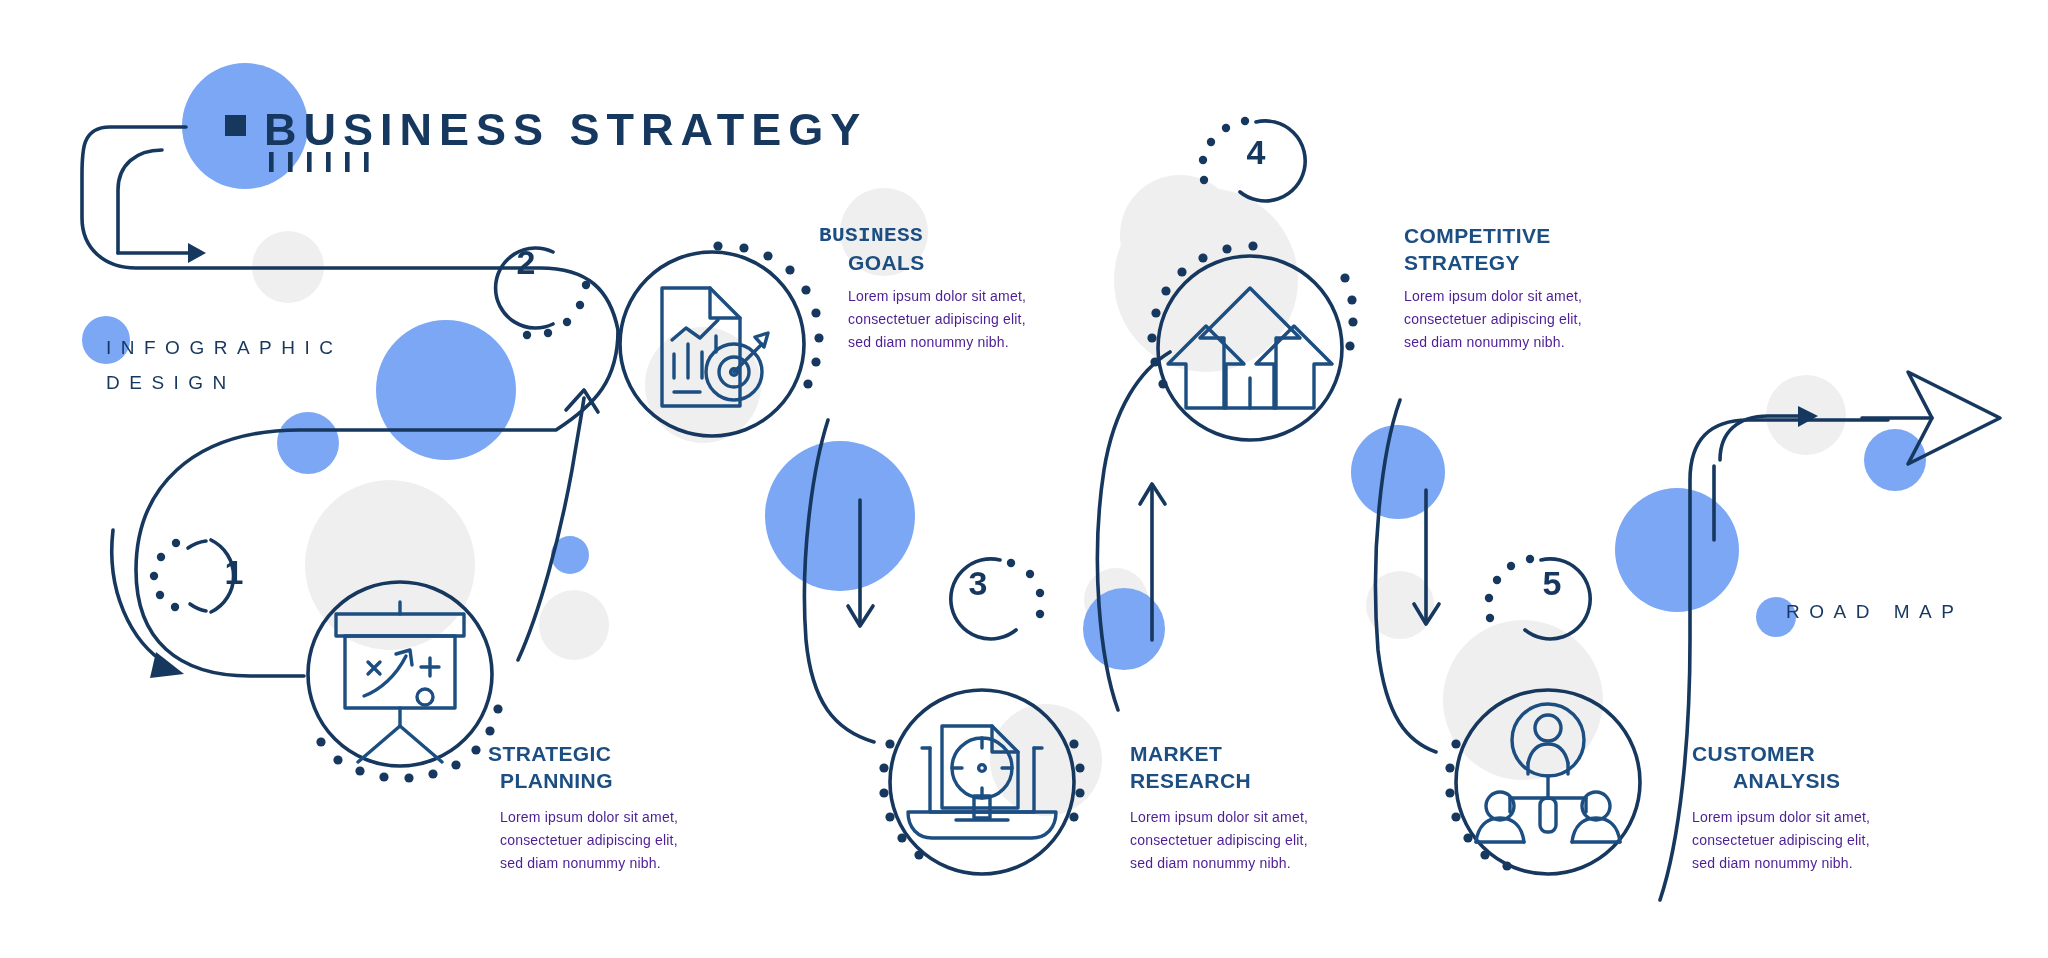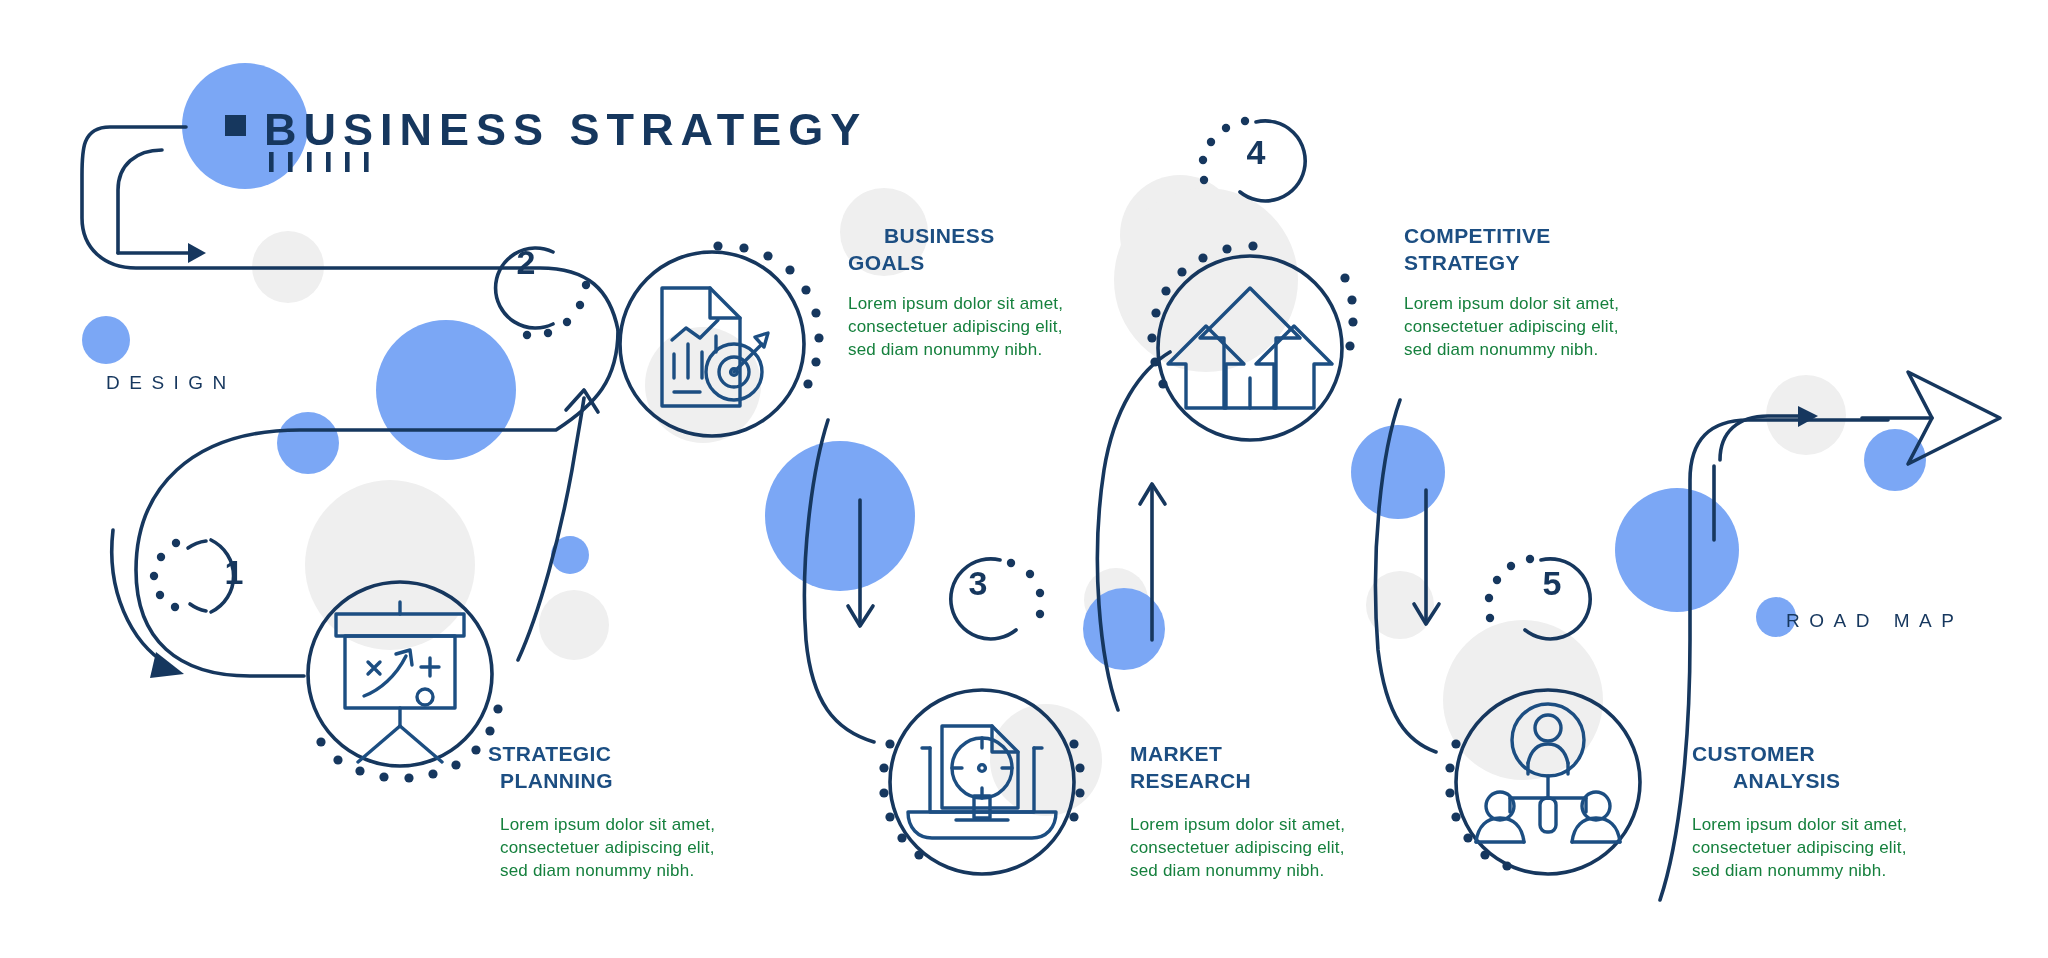--- a/index.html
+++ b/index.html
@@ -49,25 +49,24 @@
     color: #16375E;
   }
   .step-head {
     font-size: 21px;
     font-weight: bold;
     color: #1C4E82;
     line-height: 27px;
     letter-spacing: 0.4px;
   }
   .step-body {
-    font-size: 17px;
-    color: #15803d;
+    font-size: 14px;
+    color: #4c1d95;
     line-height: 23.5px;
     letter-spacing: 0.2px;
-    margin-top: 7px;
   }
   .badge-num {
     position: absolute;
     font-size: 34px;
     font-weight: bold;
     color: #16375E;
     text-align: center;
     width: 60px;
   }
 </style>
@@ -367,40 +366,41 @@
       <rect x="288" y="152" width="4.6" height="20"></rect>
       <rect x="307" y="152" width="4.6" height="20"></rect>
       <rect x="326" y="152" width="4.6" height="20"></rect>
       <rect x="345" y="152" width="4.6" height="20"></rect>
       <rect x="364" y="152" width="4.6" height="20"></rect>
     </g>
   </svg>
 
   <div class="txt main-title" style="left:264px; top:104px;">BUSINESS STRATEGY</div>
 
+  <div class="txt brand-sub" style="left:106px; top:330px;">INFOGRAPHIC</div>
   <div class="txt brand-sub" style="left:106px; top:365px;">DESIGN</div>
 
-  <div class="txt roadmap-label" style="left:1786px; top:601px;margin-top:9px;">ROAD MAP</div>
+  <div class="txt roadmap-label" style="left:1786px; top:601px;">ROAD MAP</div>
 
   <div class="badge-num" style="left:204px; top:553px;">1</div>
   <div class="badge-num" style="left:496px; top:243px;">2</div>
   <div class="badge-num" style="left:948px; top:564px;">3</div>
   <div class="badge-num" style="left:1226px; top:133px;">4</div>
   <div class="badge-num" style="left:1522px; top:564px;">5</div>
 
   <div>
     <div class="txt step-head" style="left:488px; top:740px;">STRATEGIC</div>
     <div class="txt step-head" style="left:500px; top:767px;">PLANNING</div>
     <div class="txt step-body" style="left:500px; top:806px;">Lorem ipsum dolor sit amet,</div>
     <div class="txt step-body" style="left:500px; top:829px;">consectetuer adipiscing elit,</div>
     <div class="txt step-body" style="left:500px; top:852px;">sed diam nonummy nibh.</div>
   </div>
 
   <div>
-    <div class="txt step-head" style="left:884px; top:222px;">BUSINESS</div>
+    <div class="txt step-head" style="left:819px; top:222px;font-family:Liberation Mono, monospace;">BUSINESS</div>
     <div class="txt step-head" style="left:848px; top:249px;">GOALS</div>
     <div class="txt step-body" style="left:848px; top:285px;">Lorem ipsum dolor sit amet,</div>
     <div class="txt step-body" style="left:848px; top:308px;">consectetuer adipiscing elit,</div>
     <div class="txt step-body" style="left:848px; top:331px;">sed diam nonummy nibh.</div>
   </div>
 
   <div>
     <div class="txt step-head" style="left:1130px; top:740px;">MARKET</div>
     <div class="txt step-head" style="left:1130px; top:767px;">RESEARCH</div>
     <div class="txt step-body" style="left:1130px; top:806px;">Lorem ipsum dolor sit amet,</div>

